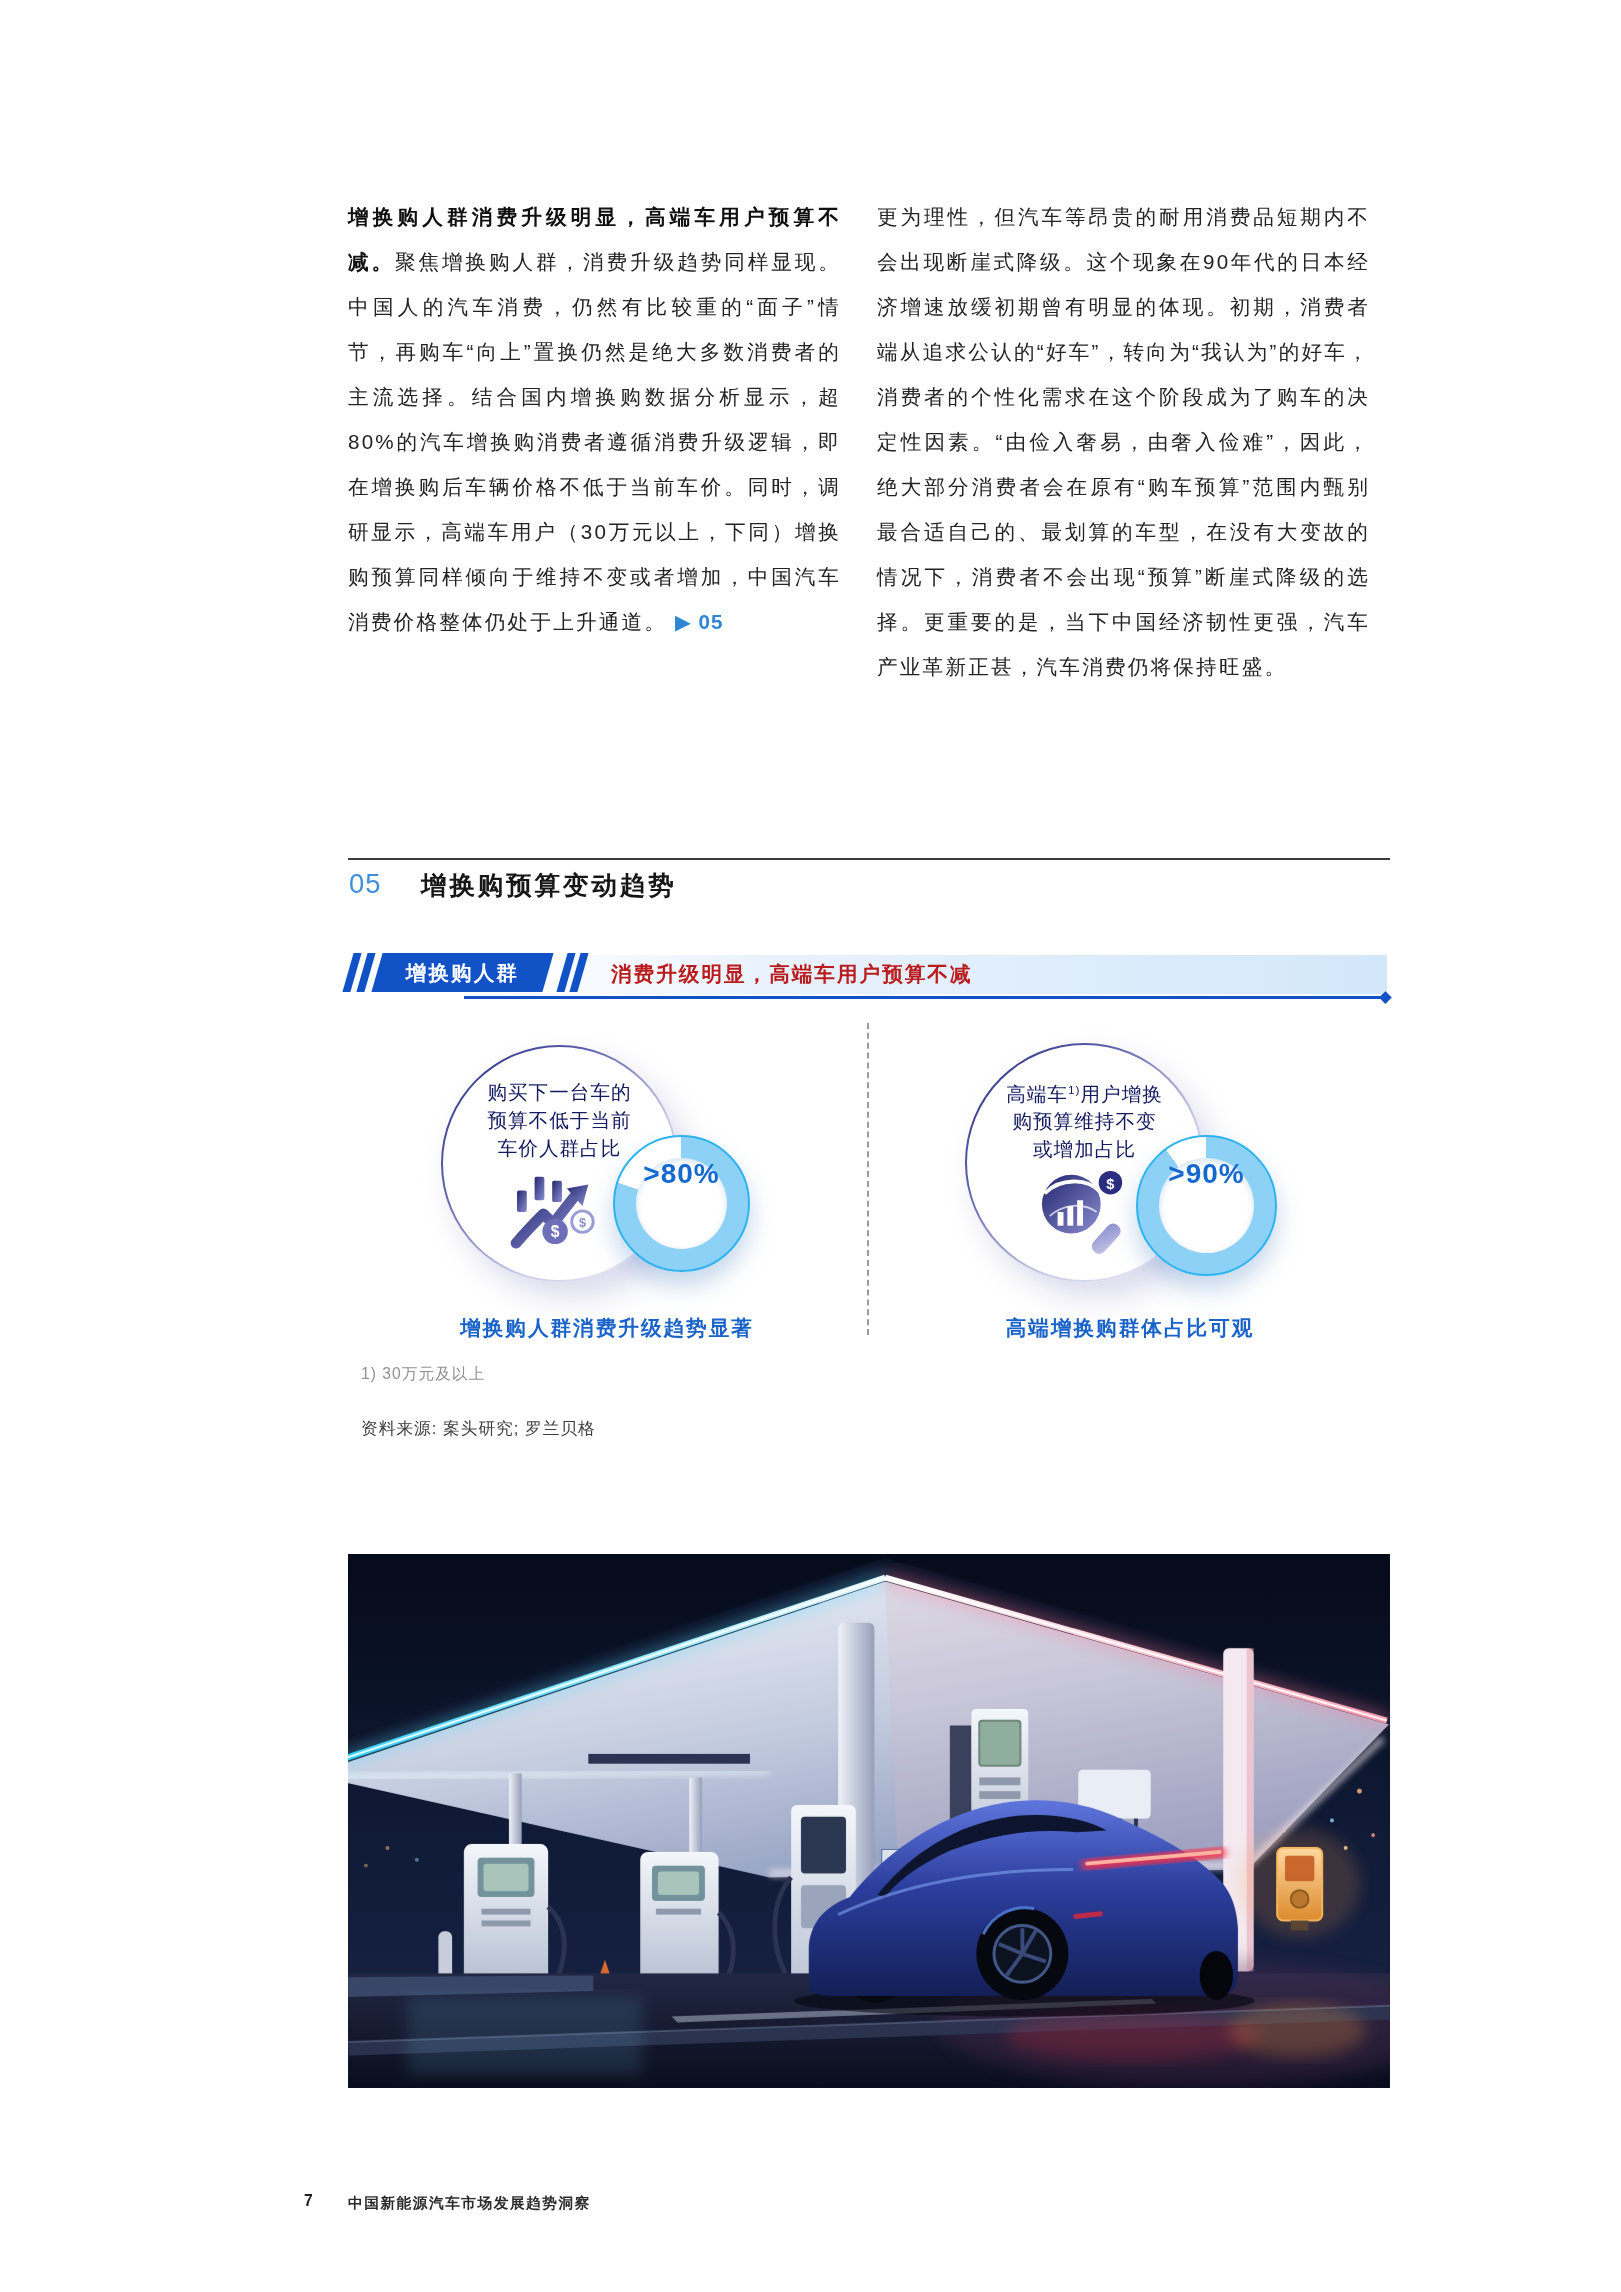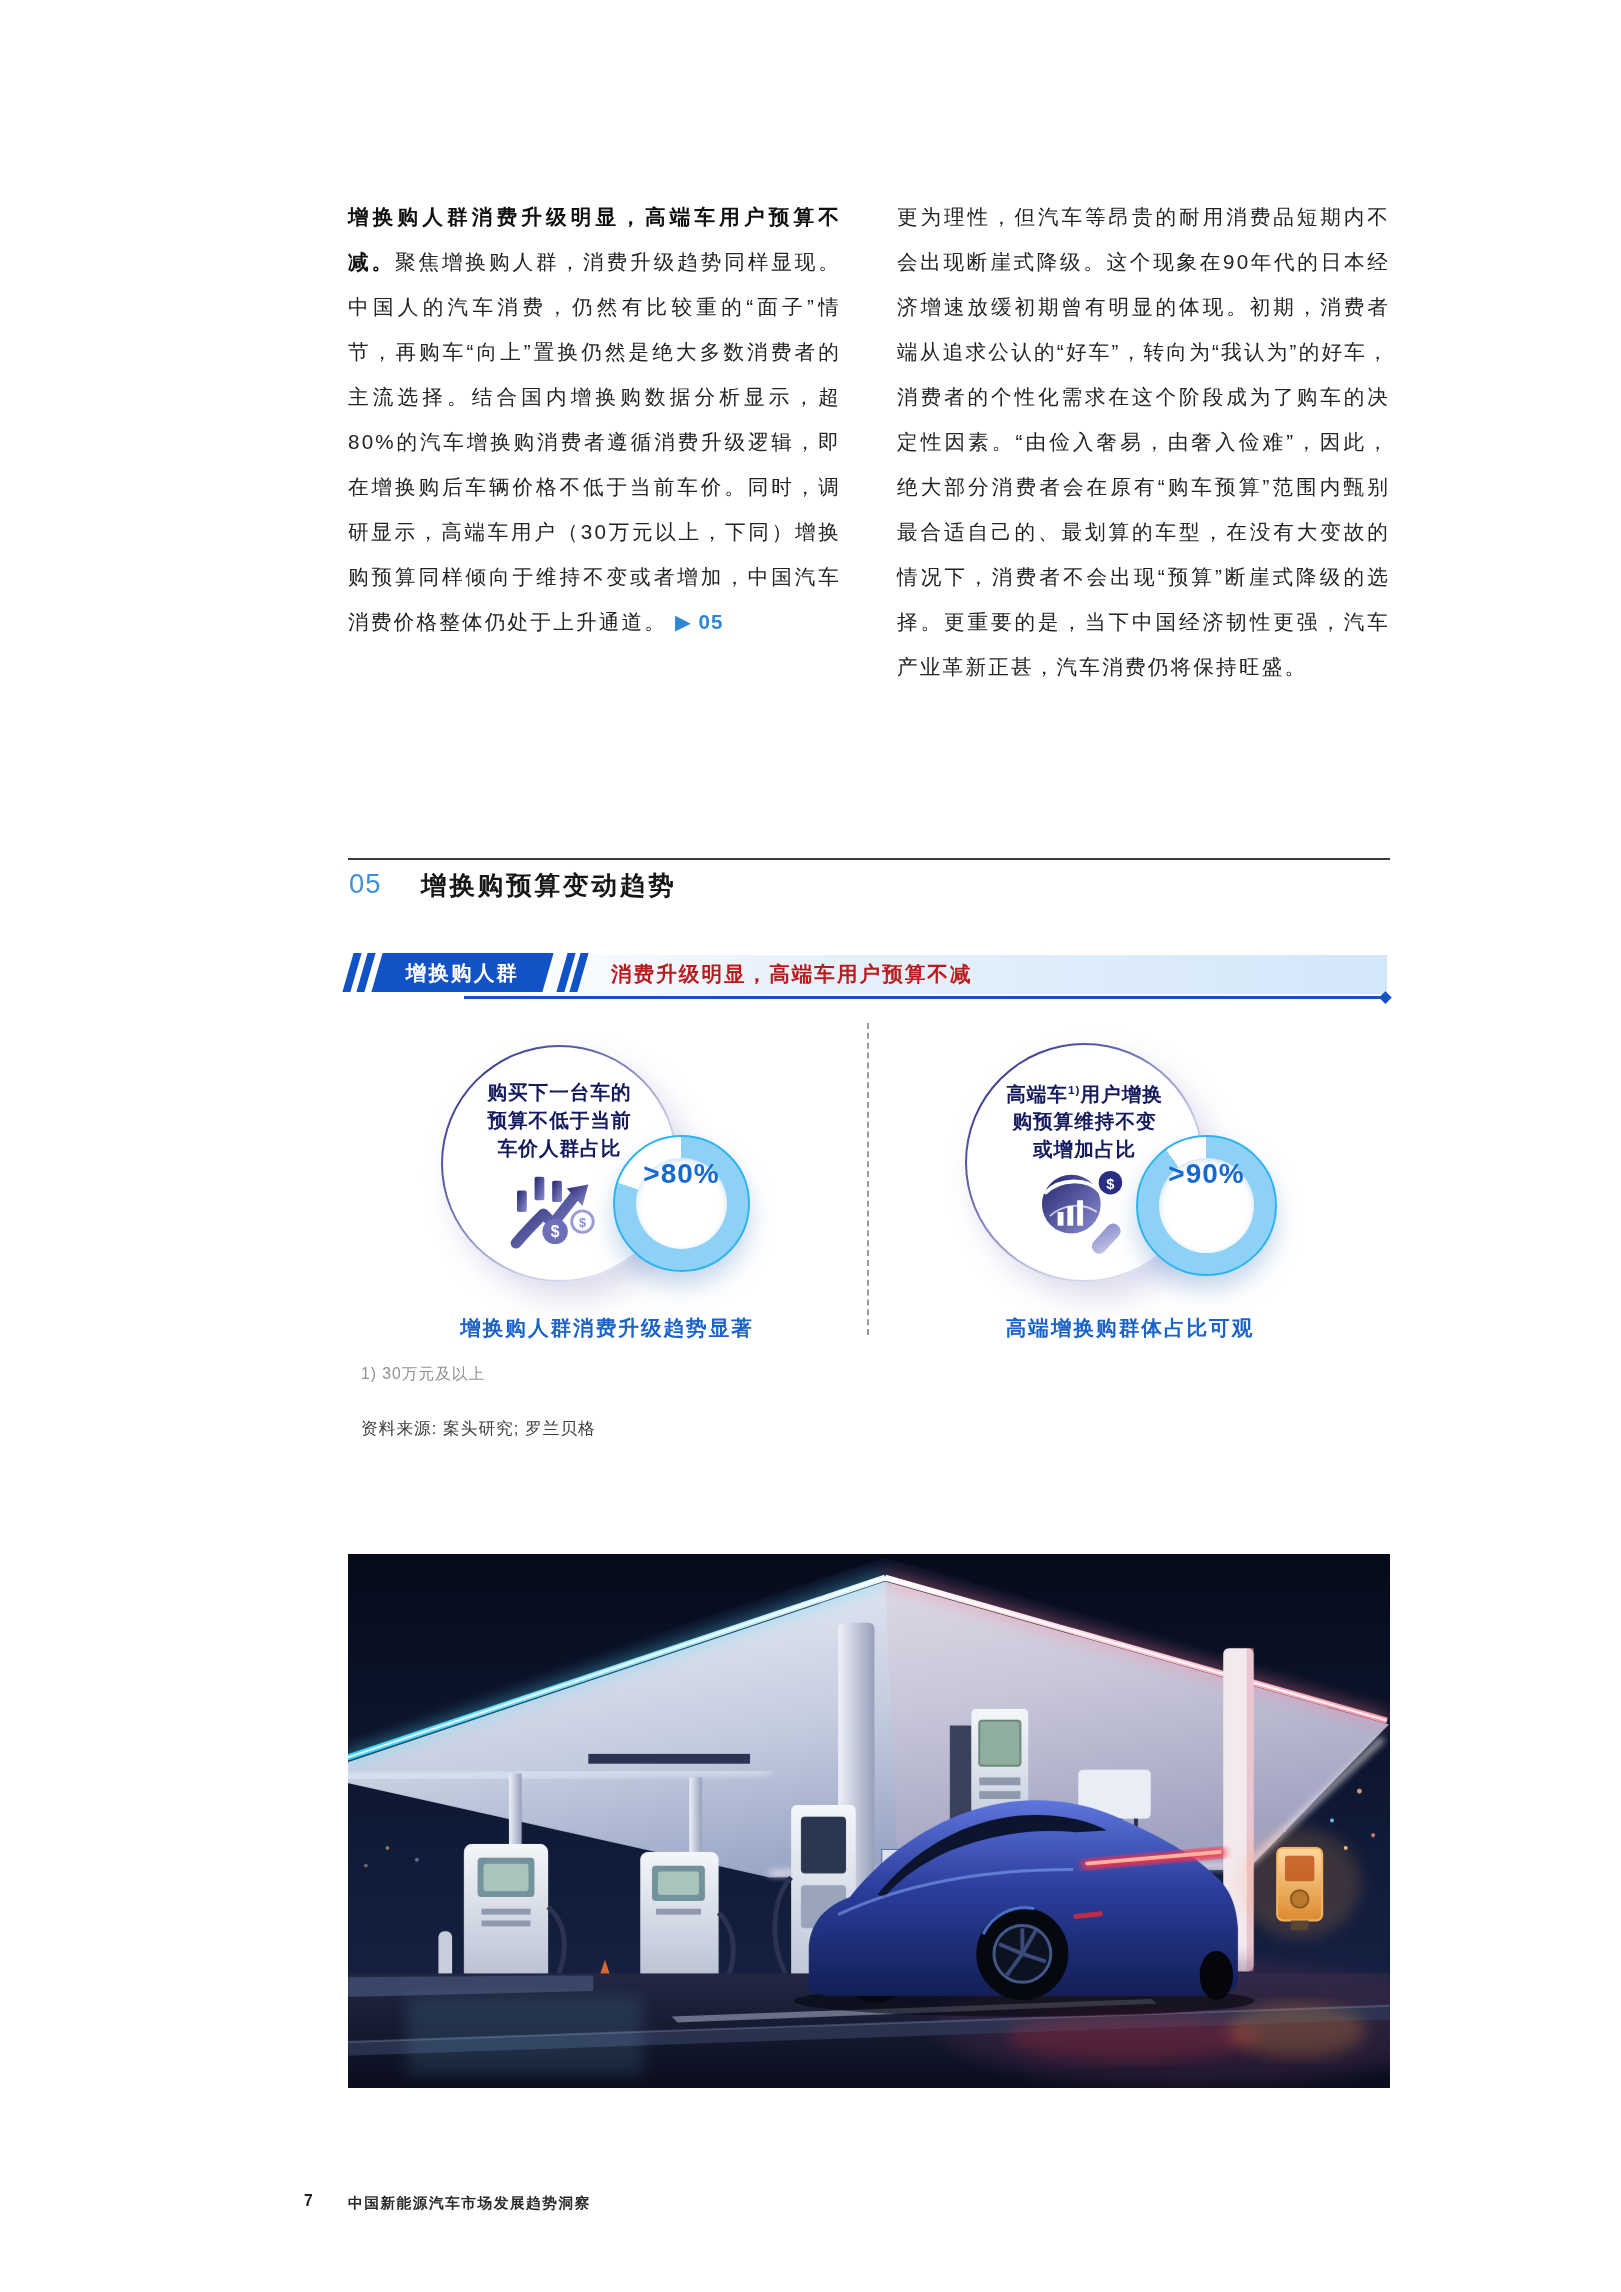--- a/index.html
+++ b/index.html
@@ -1,20 +1,20 @@
 <!DOCTYPE html>
 <html><head>
 <meta charset="utf-8">
 <style>
   html,body{margin:0;padding:0;background:#e9e9e9;}
   .page{position:relative;width:1621px;height:2293px;background:#ffffff;margin:0 auto;
         font-family:"Liberation Sans","DejaVu Sans",sans-serif;overflow:hidden;}
 
   
-  .columns{position:absolute;left:348px;top:194px;width:1042px;display:flex;gap:56px;}
+  .columns{position:absolute;left:348px;top:194px;width:1042px;display:flex;gap:36px;}
   .col{width:493px;}
   .body-text{font-size:20.6px;line-height:45px;letter-spacing:2.2px;text-align:justify;
              color:#232323;margin:0;}
   .body-text.p1{margin-bottom:22.5px;}
   .bold-lead{font-weight:700;color:#101010;}
   .ref-link{color:#2e86d4;font-weight:700;letter-spacing:1px;white-space:nowrap;}
 
   
   .rule-top{position:absolute;left:348px;top:858px;width:1042px;height:2px;background:#3c3c3c;}
   .sec-num{position:absolute;left:349px;top:868px;font-size:27.4px;font-weight:400;color:#3e8ed8;letter-spacing:1px;}
@@ -36,21 +36,21 @@
 
   
   .fig{position:absolute;left:348px;top:1019px;width:1042px;height:323px;}
   .fig-divider{position:absolute;left:519px;top:3.9px;height:312px;border-left:2px dashed #9b9b9b;}
   .bubble{position:absolute;border-radius:50%;border:2.9px solid transparent;
           background:linear-gradient(#ffffff,#ffffff) padding-box,
                      linear-gradient(135deg,#262a7e 0%,#5a5ea8 30%,#cacbe8 65%,#f3f3fb 100%) border-box;
           box-shadow:11.8px 15.7px 29px rgba(140,140,195,.30);text-align:center;}
   .bubble.left{left:93px;top:25.5px;width:233px;height:233px;}
   .bubble.right{left:617px;top:23.5px;width:235px;height:235px;}
-  .bubble-label{margin:31px auto 3.9px;width:159px;font-weight:700;font-size:19.6px;line-height:28px;
+  .bubble-label{margin:31px auto 3.9px;width:159px;font-weight:400;font-size:19.6px;line-height:28px;
                 color:#141a5e;letter-spacing:1px;}
   .bubble-label .sup{font-size:11.8px;vertical-align:6.9px;}
   .donut{position:absolute;width:133px;height:133px;border-radius:50%;border:2.9px solid #2fb3ef;
          box-shadow:0 13.7px 23.5px rgba(90,140,200,.35);}
   .donut.left{left:265px;top:116px;}
   .donut.right{left:788px;top:116px;width:137px;height:137px;}
   .donut-hole{position:absolute;inset:20.6px;background:#ffffff;border-radius:50%;
               display:flex;align-items:flex-start;justify-content:center;
               box-shadow:inset 0 2px 6.9px rgba(110,165,220,.35);}
   .donut-value{font-size:28px;font-weight:700;color:#1569cf;letter-spacing:1px;}

